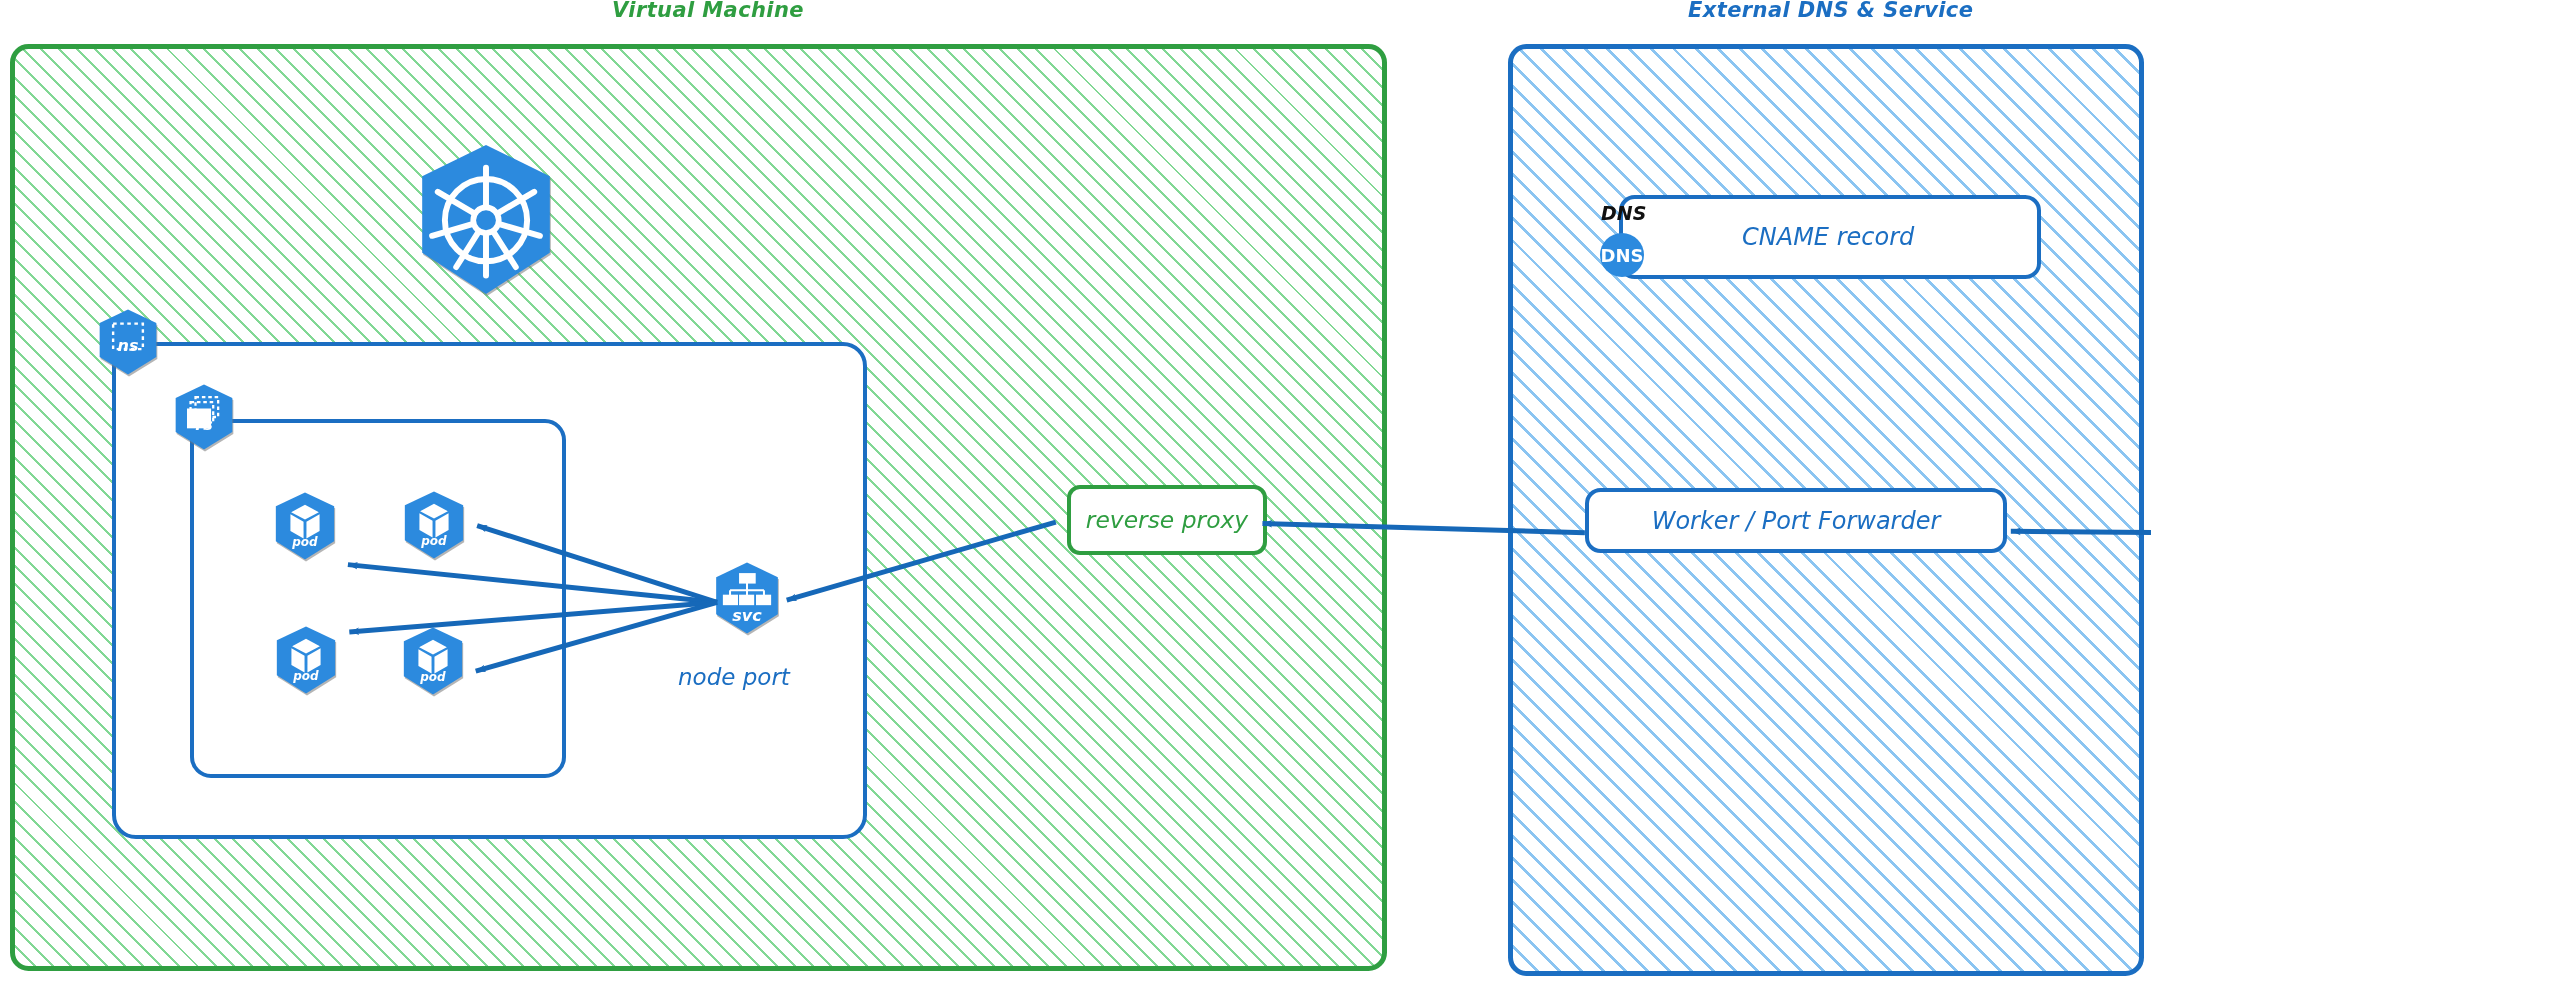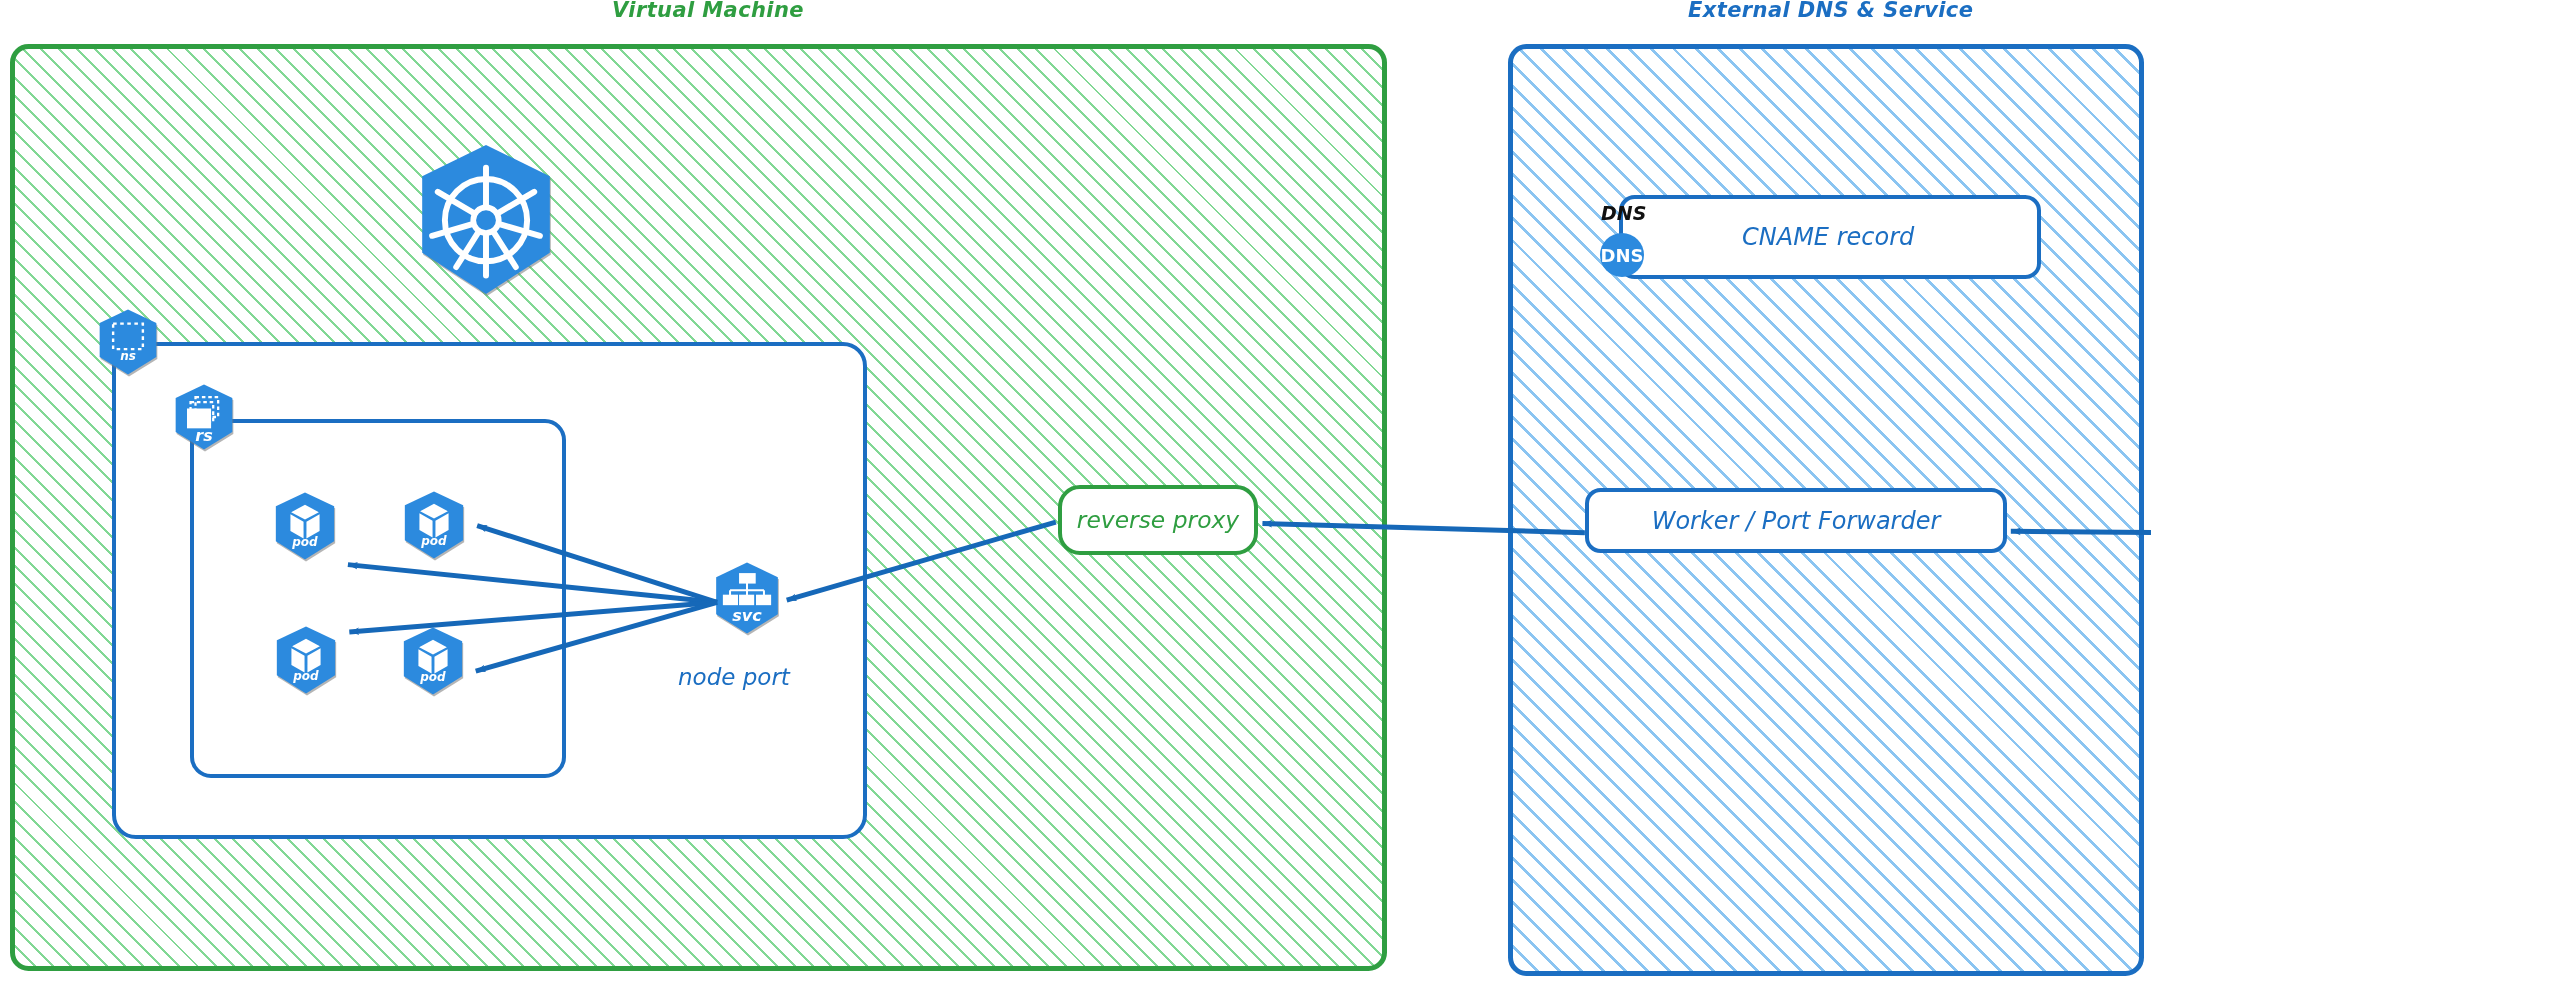--- a/index.html
+++ b/index.html
@@ -25,21 +25,21 @@
   .group-title{position:absolute;white-space:nowrap;font-size:21px;letter-spacing:0.4px;
     font-family:"DejaVu Sans",sans-serif;font-style:italic;font-weight:600;}
   .group-title.green{color:#2f9e41;}
   .group-title.blue{color:#1b6ec2;}
 
   
   .box{position:absolute;box-sizing:border-box;background:#ffffff;border-radius:18.5px;
        display:flex;align-items:center;justify-content:center;}
   .box.k8s{border:4.3px solid #1b6ec2;border-radius:24px;}
   .box.card{border:4.3px solid #1b6ec2;border-radius:15.6px;justify-content:center;}
-  .box.green-card{border:4.3px solid #2f9e41;border-radius:22px;}
+  .box.green-card{border:4.3px solid #2f9e41;border-radius:13px;margin-left:9px;}
 
   .label{font-family:"DejaVu Sans",sans-serif;font-style:italic;white-space:nowrap;}
   .label.blue{color:#1b6ec2;}
   .label.green{color:#2f9e41;}
   .label.black{color:#111111;}
 
   
   .hex{position:absolute;}
   .hex svg{display:block;filter:drop-shadow(1.4px 2.1px 0.7px rgba(120,120,120,.55));}
   .hex .tag{position:absolute;left:0;right:0;text-align:center;color:#ffffff;
@@ -90,31 +90,31 @@
       </g>
       <circle cx="55" cy="55" r="9" fill="#2c8ade" stroke="#ffffff" stroke-width="4"></circle>
     </svg>
   </div>
 
   <div class="hex" style="left:94px;top:308px;width:68px;height:68px;">
     <svg width="68" height="68" viewBox="0 0 96 96">
       <polygon points="48,2 88,21 88,69 48,94 8,69 8,21" fill="#2c8ade"></polygon>
       <rect x="27" y="22" width="42" height="36" fill="none" stroke="#ffffff" stroke-width="3.4" stroke-dasharray="5 5"></rect>
     </svg>
-    <div class="tag" style="top:41px;font-size:12px;">ns</div>
+    <div class="tag" style="top:28px;font-size:16px;">ns</div>
   </div>
 
   <div class="hex" style="left:170px;top:383px;width:68px;height:68px;">
     <svg width="68" height="68" viewBox="0 0 96 96">
       <polygon points="48,2 88,21 88,69 48,94 8,69 8,21" fill="#2c8ade"></polygon>
       <rect x="36" y="20" width="32" height="28" fill="none" stroke="#ffffff" stroke-width="3.2" stroke-dasharray="5 4"></rect>
       <rect x="29" y="27" width="32" height="28" fill="none" stroke="#ffffff" stroke-width="3.2" stroke-dasharray="5 4"></rect>
       <rect x="24" y="36" width="34" height="28" fill="#ffffff"></rect>
     </svg>
-    <div class="tag" style="top:43px;font-size:16px;">rs</div>
+    <div class="tag" style="top:32px;font-size:16px;">rs</div>
   </div>
 
   <div class="hex" style="left:270px;top:491px;width:70px;height:70px;">
     <svg width="70" height="70" viewBox="0 0 96 96">
       <polygon points="48,2 88,21 88,69 48,94 8,69 8,21" fill="#2c8ade"></polygon>
       <g fill="#ffffff">
         <polygon points="48,19 67,29 48,39 29,29"></polygon>
         <polygon points="28,32 46,42 46,65 28,55"></polygon>
         <polygon points="50,42 68,32 68,55 50,65"></polygon>
       </g>

